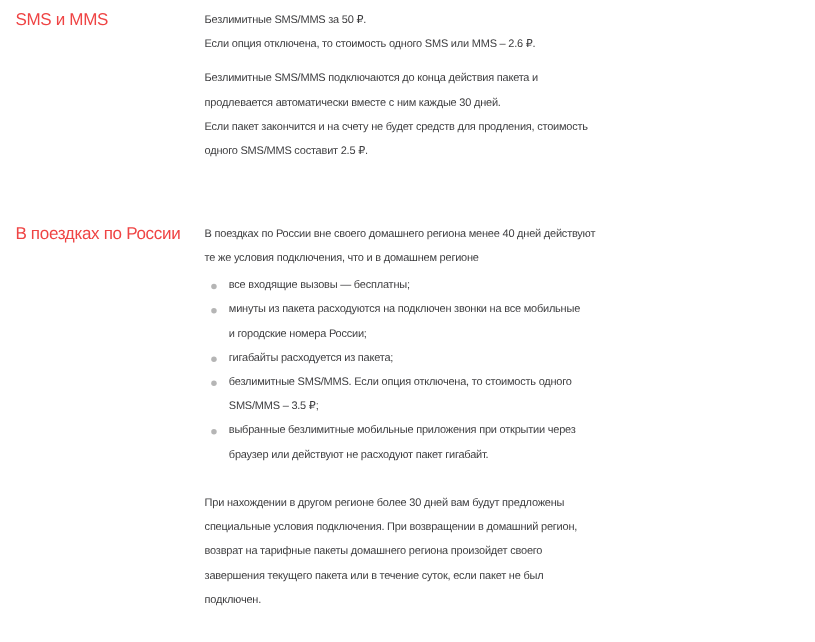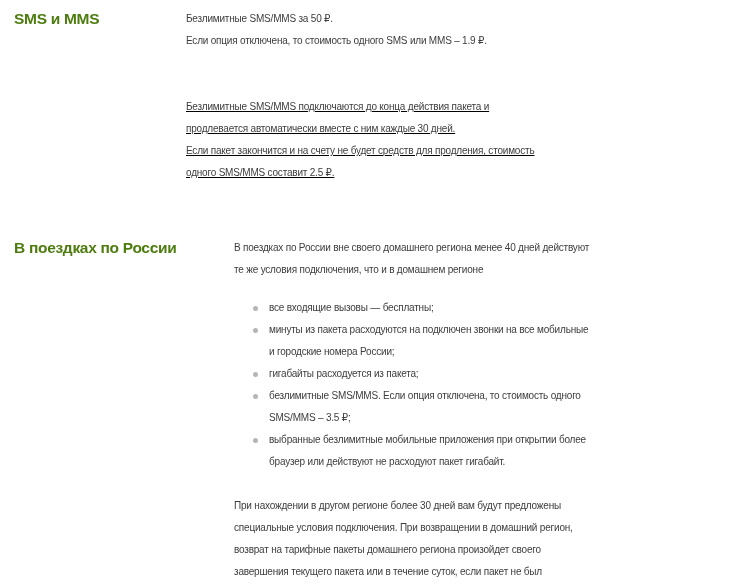--- a/index.html
+++ b/index.html
@@ -19,58 +19,56 @@
     height: 584px;
     padding-top: 8px;
     background: #ffffff;
   }
   .row {
     display: flex;
     align-items: flex-start;
   }
   .row.second {
     margin-top: 53px;
-    gap: 48px;
   }
   .label-col {
     box-sizing: border-box;
     width: 186px;
     flex: 0 0 186px;
     padding-left: 14px;
     padding-right: 8px;
   }
   .section-label {
     font-size: 15.5px;
-    font-weight: 700;
+    font-weight: 400;
     line-height: 22px;
     letter-spacing: -0.3px;
-    color: #4d7c0f;
+    color: #ef4444;
     white-space: nowrap;
   }
   .content-col {
     flex: 1 1 auto;
     min-width: 0;
   }
   .line {
     font-size: 10px;
     line-height: 22px;
     letter-spacing: -0.2px;
     color: #3d3d3f;
     white-space: nowrap;
   }
   .para + .para {
-    margin-top: 44px;
-    text-decoration: underline;
+    margin-top: 9px;
   }
   .para.outro {
     margin-top: 22px;
   }
   ul.bullets {
     list-style: none;
-    margin: 16px;
+    margin: 3px;
     padding: 0;
   }
   li.bullet-item {
     display: flex;
     align-items: flex-start;
   }
   .dot {
     flex: 0 0 auto;
     width: 5px;
     height: 5px;
@@ -88,21 +86,21 @@
 
 <div class="page">
 
   <section class="row">
     <div class="label-col">
       <div class="section-label">SMS и MMS</div>
     </div>
     <div class="content-col">
       <div class="para">
         <div class="line">Безлимитные SMS/MMS за 50 ₽.</div>
-        <div class="line">Если опция отключена, то стоимость одного SMS или MMS – 1.9 ₽.</div>
+        <div class="line">Если опция отключена, то стоимость одного SMS или MMS – 2.6 ₽.</div>
       </div>
       <div class="para">
         <div class="line">Безлимитные SMS/MMS подключаются до конца действия пакета и</div>
         <div class="line">продлевается автоматически вместе с ним каждые 30 дней.</div>
         <div class="line">Если пакет закончится и на счету не будет средств для продления, стоимость</div>
         <div class="line">одного SMS/MMS составит 2.5 ₽.</div>
       </div>
     </div>
   </section>
 
@@ -139,21 +137,21 @@
         <li class="bullet-item">
           <span class="dot"></span>
           <div class="bullet-text">
             <div class="line">безлимитные SMS/MMS. Если опция отключена, то стоимость одного</div>
             <div class="line">SMS/MMS – 3.5 ₽;</div>
           </div>
         </li>
         <li class="bullet-item">
           <span class="dot"></span>
           <div class="bullet-text">
-            <div class="line">выбранные безлимитные мобильные приложения при открытии более</div>
+            <div class="line">выбранные безлимитные мобильные приложения при открытии через</div>
             <div class="line">браузер или действуют не расходуют пакет гигабайт.</div>
           </div>
         </li>
       </ul>
 
       <div class="para outro">
         <div class="line">При нахождении в другом регионе более 30 дней вам будут предложены</div>
         <div class="line">специальные условия подключения. При возвращении в домашний регион,</div>
         <div class="line">возврат на тарифные пакеты домашнего региона произойдет своего</div>
         <div class="line">завершения текущего пакета или в течение суток, если пакет не был</div>

